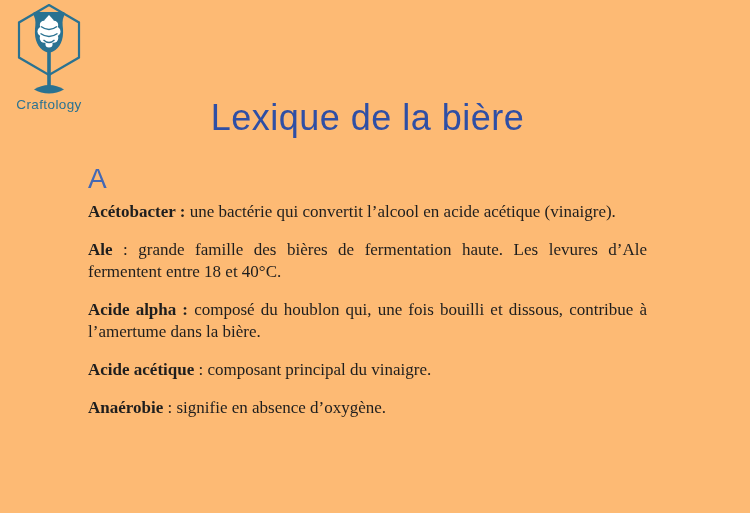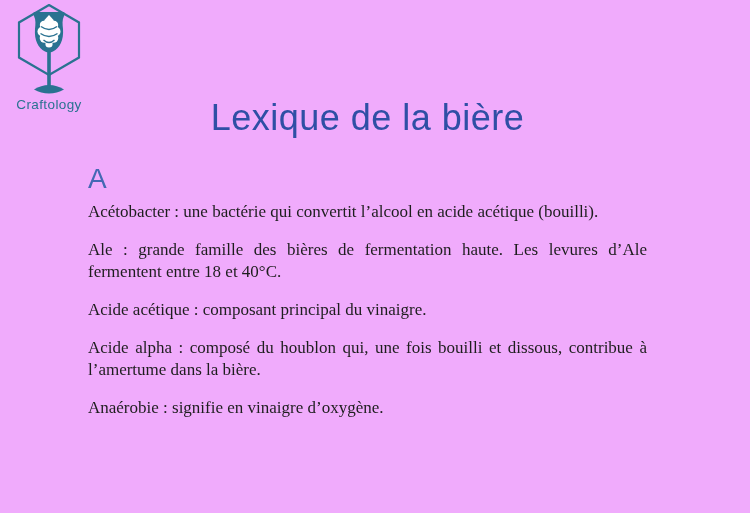--- a/index.html
+++ b/index.html
@@ -1,20 +1,20 @@
 <!DOCTYPE html>
 <html><head>
 <meta charset="utf-8">
 <style>
   html, body { margin: 0; padding: 0; background: #ffffff; }
   .page {
     position: relative;
     width: 750px;
     height: 513px;
-    background: #f0abfc;
+    background: #fdba74;
     overflow: hidden;
     font-family: "Liberation Serif", serif;
   }
 
   
   .logo {
     position: absolute;
     left: 6px;
     top: 4px;
     width: 86px;
@@ -53,21 +53,21 @@
   }
 
   .entries { margin-top: 8px; }
   .entry {
     margin: 0 0 16px 0;
     font-size: 17px;
     line-height: 22px;
     color: #1E1E1E;
     text-align: justify;
   }
-  .entry b { font-weight: normal; }
+  .entry b { font-weight: bold; }
 </style>
 </head>
 <body>
 
 <div class="page">
 
   <div class="logo">
     <svg width="76" height="92" viewBox="0 0 76 92" xmlns="http://www.w3.org/2000/svg">
 
       <polygon points="38,1 68,18.5 68,53.5 38,71 8,53.5 8,18.5" fill="none" stroke="#2A7291" stroke-width="2.2"></polygon>
@@ -98,25 +98,25 @@
     </svg>
     <div class="logo-label">Craftology</div>
   </div>
 
   <div class="content">
     <h1 class="page-title">Lexique de la bière</h1>
 
     <div class="section-letter">A</div>
 
     <div class="entries">
-      <p class="entry"><b>Acétobacter :</b><span> une bactérie qui convertit l’alcool en acide acétique (bouilli).</span></p>
+      <p class="entry"><b>Acétobacter :</b><span> une bactérie qui convertit l’alcool en acide acétique (vinaigre).</span></p>
 
       <p class="entry"><b>Ale</b><span> : grande famille des bières de fermentation haute. Les levures d’Ale fermentent entre 18 et 40°C.</span></p>
 
+      <p class="entry"><b>Acide alpha :</b><span> composé du houblon qui, une fois bouilli et dissous, contribue à l’amertume dans la bière.</span></p>
+
       <p class="entry"><b>Acide acétique</b><span> : composant principal du vinaigre.</span></p>
 
-      <p class="entry"><b>Acide alpha :</b><span> composé du houblon qui, une fois bouilli et dissous, contribue à l’amertume dans la bière.</span></p>
 
-
-      <p class="entry"><b>Anaérobie</b><span> : signifie en vinaigre d’oxygène.</span></p>
+      <p class="entry"><b>Anaérobie</b><span> : signifie en absence d’oxygène.</span></p>
     </div>
   </div>
 </div>
 
 </body></html>

